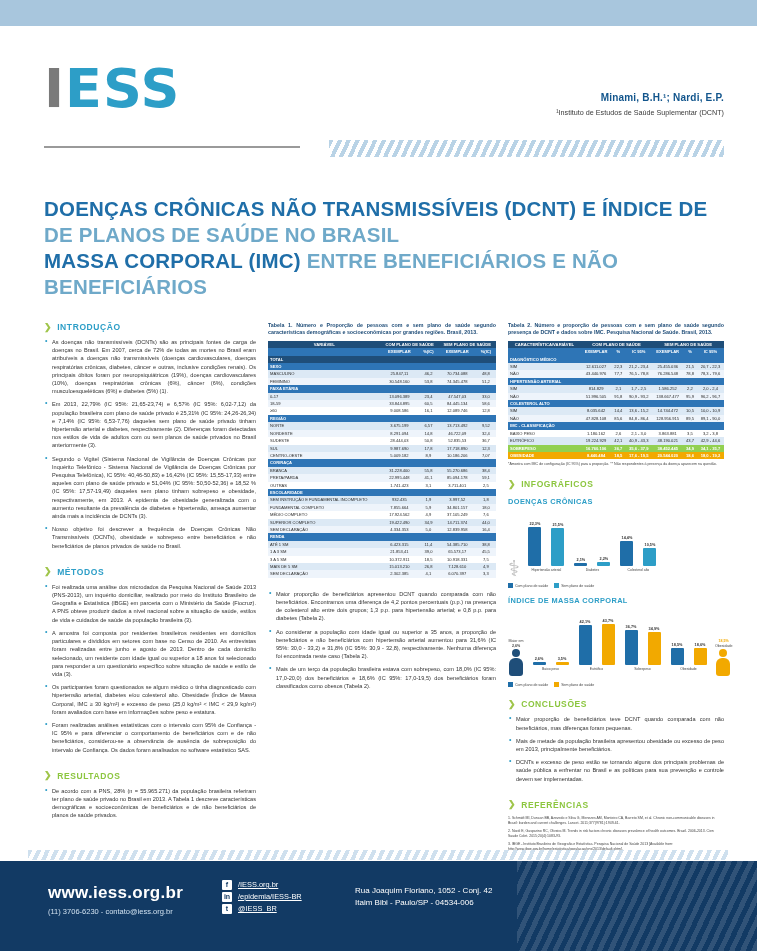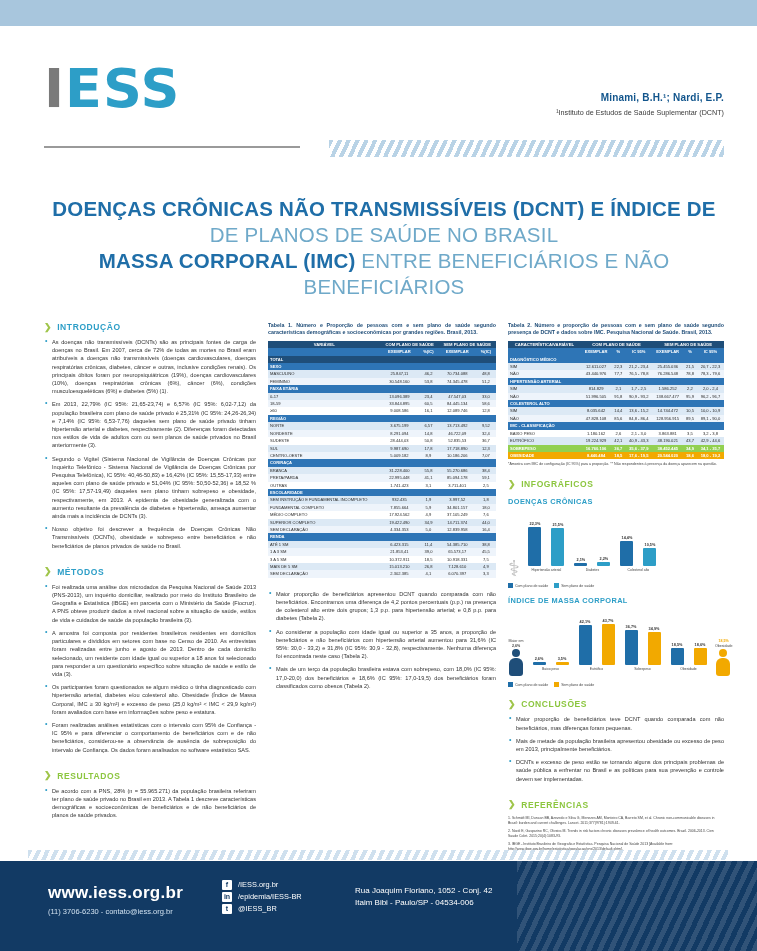--- a/index.html
+++ b/index.html
@@ -32,22 +32,22 @@
   .authors{position:absolute;right:0;top:30px;width:300px;text-align:right;}
   .authors .names{font-size:10px;font-weight:bold;color:#12558c;letter-spacing:.2px;}
   .authors .affil{font-size:7.2px;color:#3a3a3a;margin-top:5px;}
   .hatch{
     position:absolute;right:0;top:78px;width:395px;height:17px;
     background:repeating-linear-gradient(115deg,#b9d3e6 0 4px,#ffffff 4px 8px);
   }
   
   .title-wrap{position:absolute;left:44px;top:196px;width:680px;}
   .title{
-    font-size:20.5px;line-height:26px;font-weight:normal;letter-spacing:.2px;
-    color:#6fa9c9;text-transform:uppercase;text-align:center;
+    font-size:20.5px;line-height:26px;font-weight:bold;letter-spacing:.2px;
+    color:#6fa9c9;text-transform:uppercase;
   }
   .title b{color:#1f6ea8;}
   
   .col1{position:absolute;left:44px;top:322px;width:212px;}
   .col2{position:absolute;left:268px;top:322px;width:228px;}
   .col3{position:absolute;left:508px;top:322px;width:216px;}
 
   .sec-head{
     display:flex;align-items:center;gap:5px;
     color:#2d9ec7;font-size:8.5px;font-weight:bold;letter-spacing:.6px;
@@ -95,21 +95,21 @@
   .icon-row{display:flex;align-items:flex-end;gap:6px;margin:4px 0 2px;}
   .stetho{font-size:22px;color:#bcbcbc;line-height:22px;}
   
   .footer{position:absolute;left:0;bottom:0;width:757px;height:90px;background:#123a64;}
   .footer-hatch{
     position:absolute;right:0;bottom:0;width:240px;height:90px;
     background:repeating-linear-gradient(115deg,rgba(255,255,255,.13) 0 5px,rgba(255,255,255,0) 5px 10px);
   }
   .f-site{position:absolute;left:48px;top:22px;color:#fff;font-size:17px;font-weight:bold;letter-spacing:.3px;}
   .f-phone{position:absolute;left:48px;top:46px;color:#cfe0ef;font-size:7.5px;}
-  .f-social{position:absolute;left:222px;top:18px;color:#fff;font-size:7.4px;line-height:12px;}
+  .f-social{position:absolute;left:222px;top:18px;color:#fff;font-size:7.4px;line-height:12px;text-decoration:underline;}
   .f-social div{display:flex;align-items:center;gap:6px;}
   .f-ico{width:10px;height:10px;background:#ffffff;color:#123a64;border-radius:1px;font-size:7px;font-weight:bold;display:inline-flex;align-items:center;justify-content:center;}
   .f-addr{position:absolute;left:355px;top:24px;color:#fff;font-size:8px;line-height:12px;}
   .foot-line{position:absolute;left:28px;top:850px;width:700px;height:10px;
     background:repeating-linear-gradient(115deg,#cfe0ee 0 4px,#ffffff 4px 8px);}
   .refs{font-size:3.5px;line-height:5px;color:#444;}
   .refs p{margin:0 0 3px 0;}
   .tiny{font-size:3.6px;line-height:5.2px;color:#444;}
 </style>
 </head>

